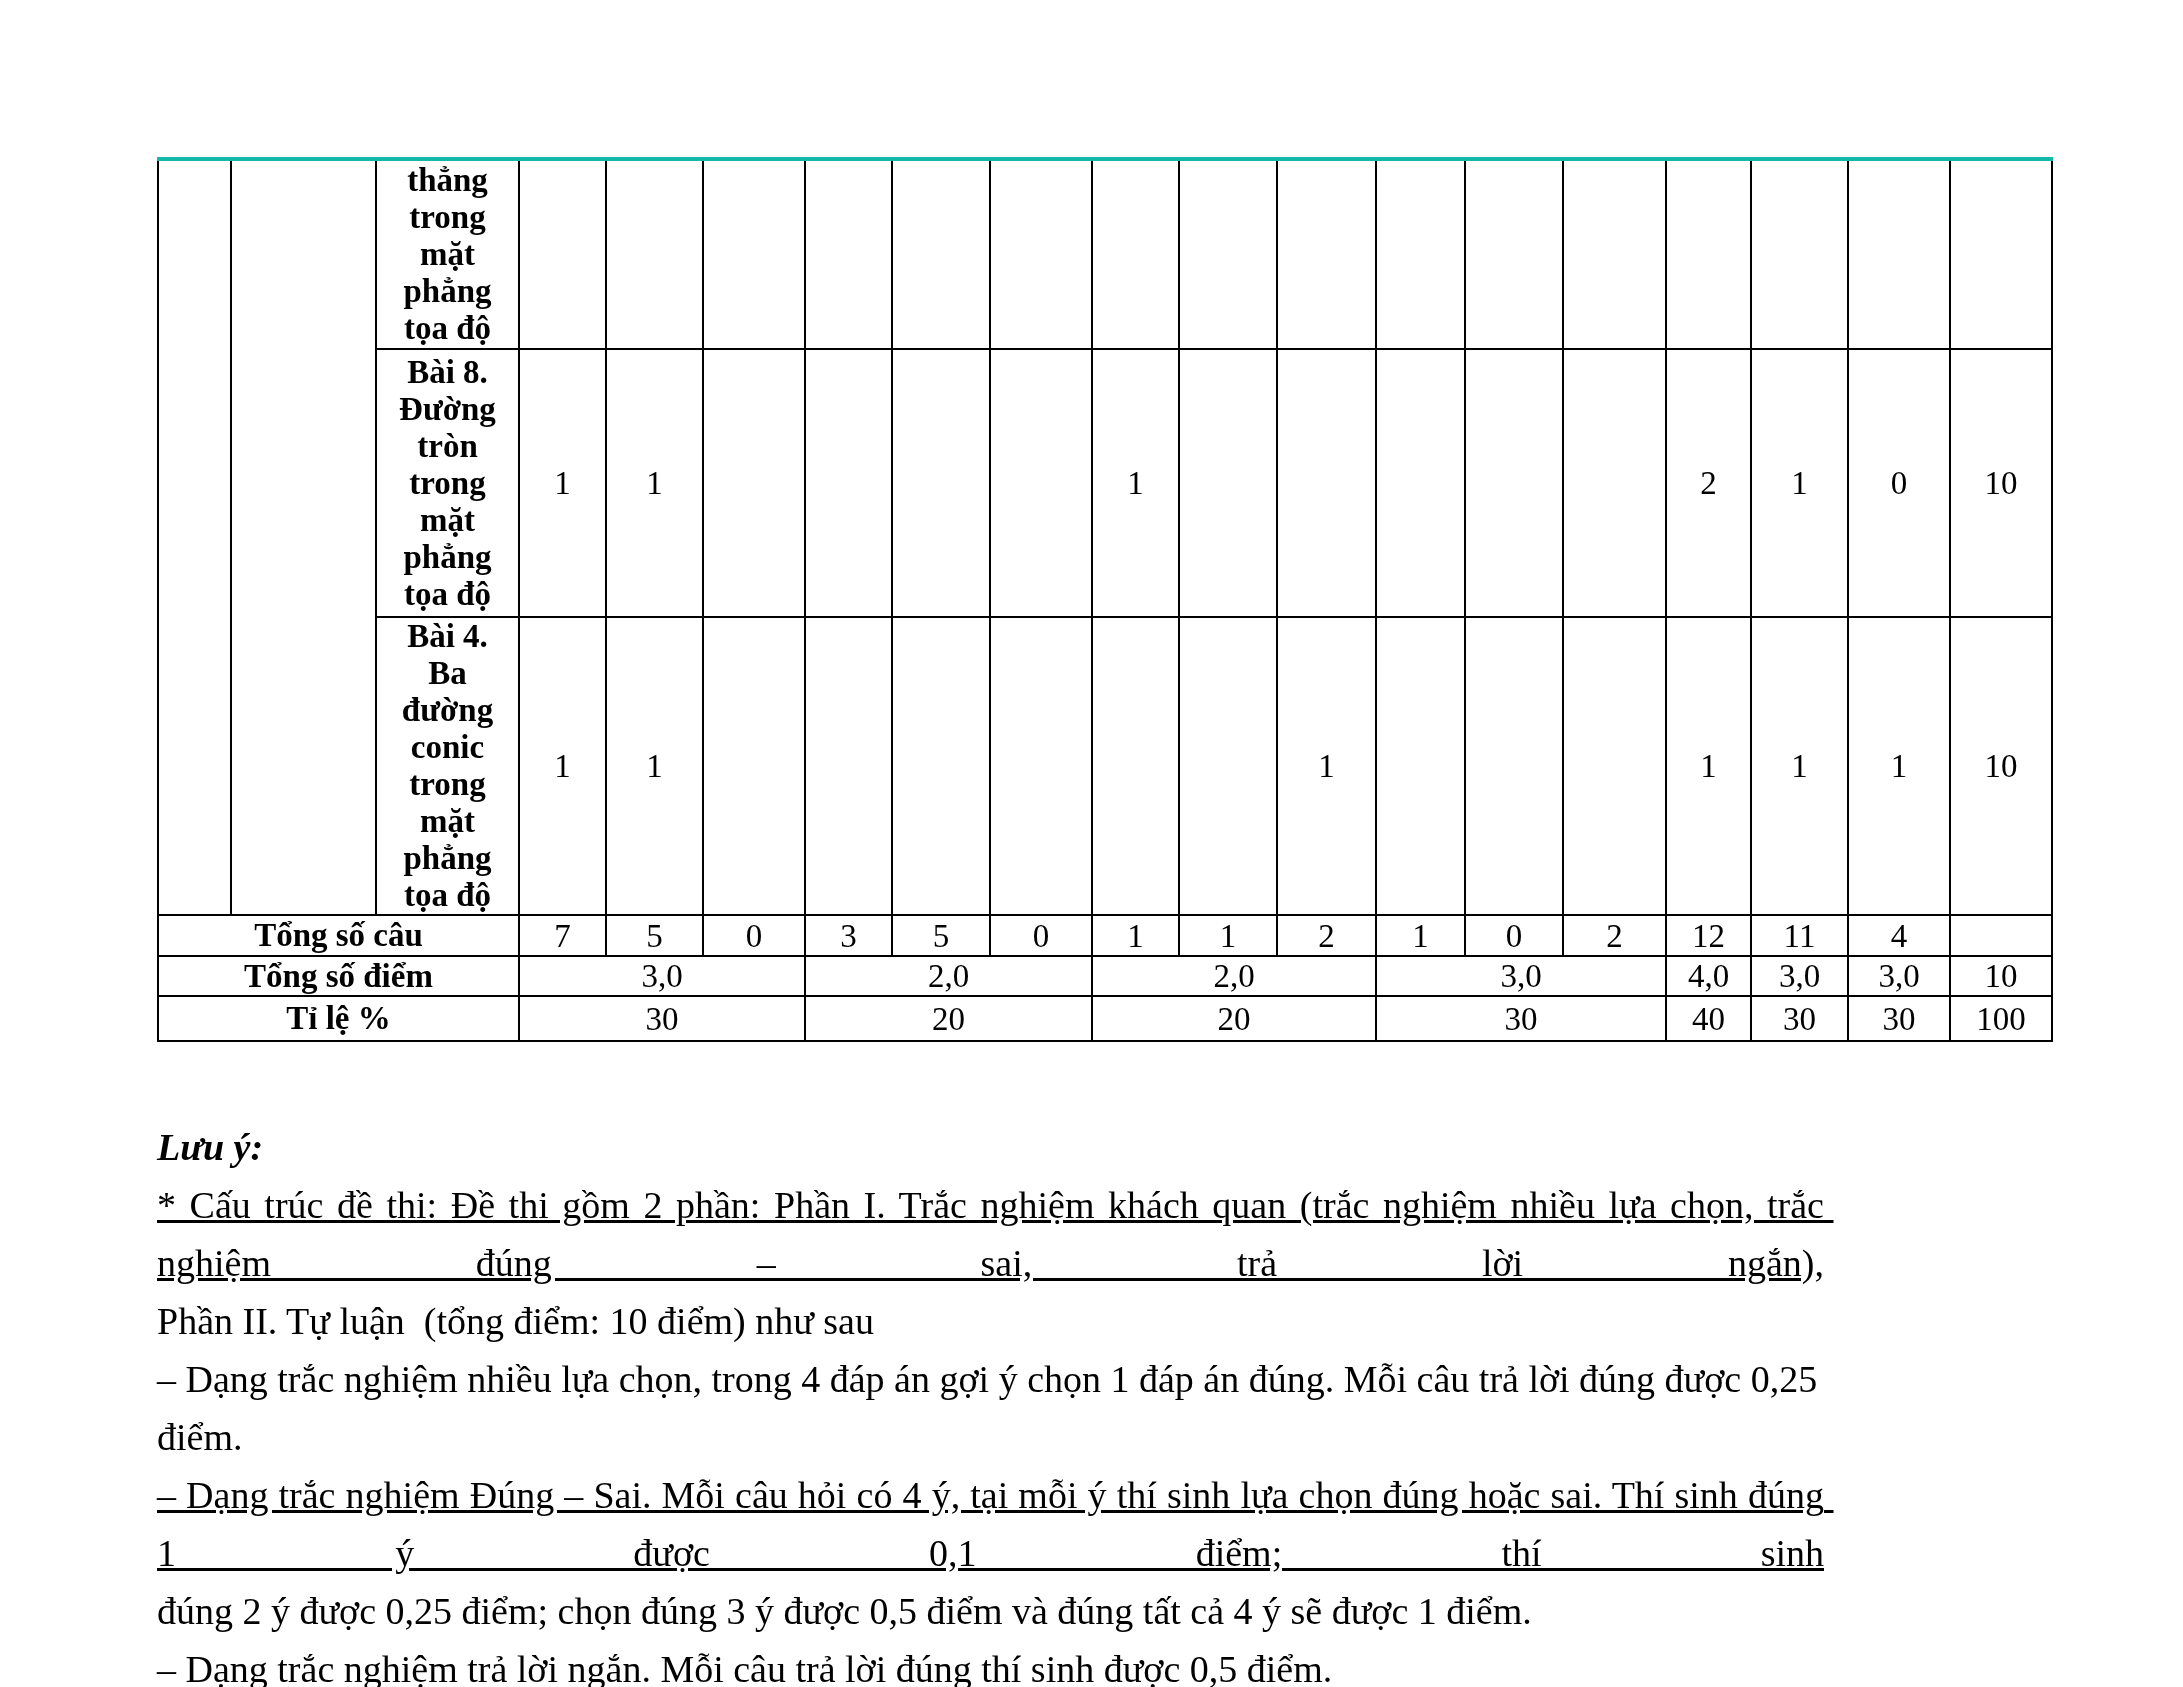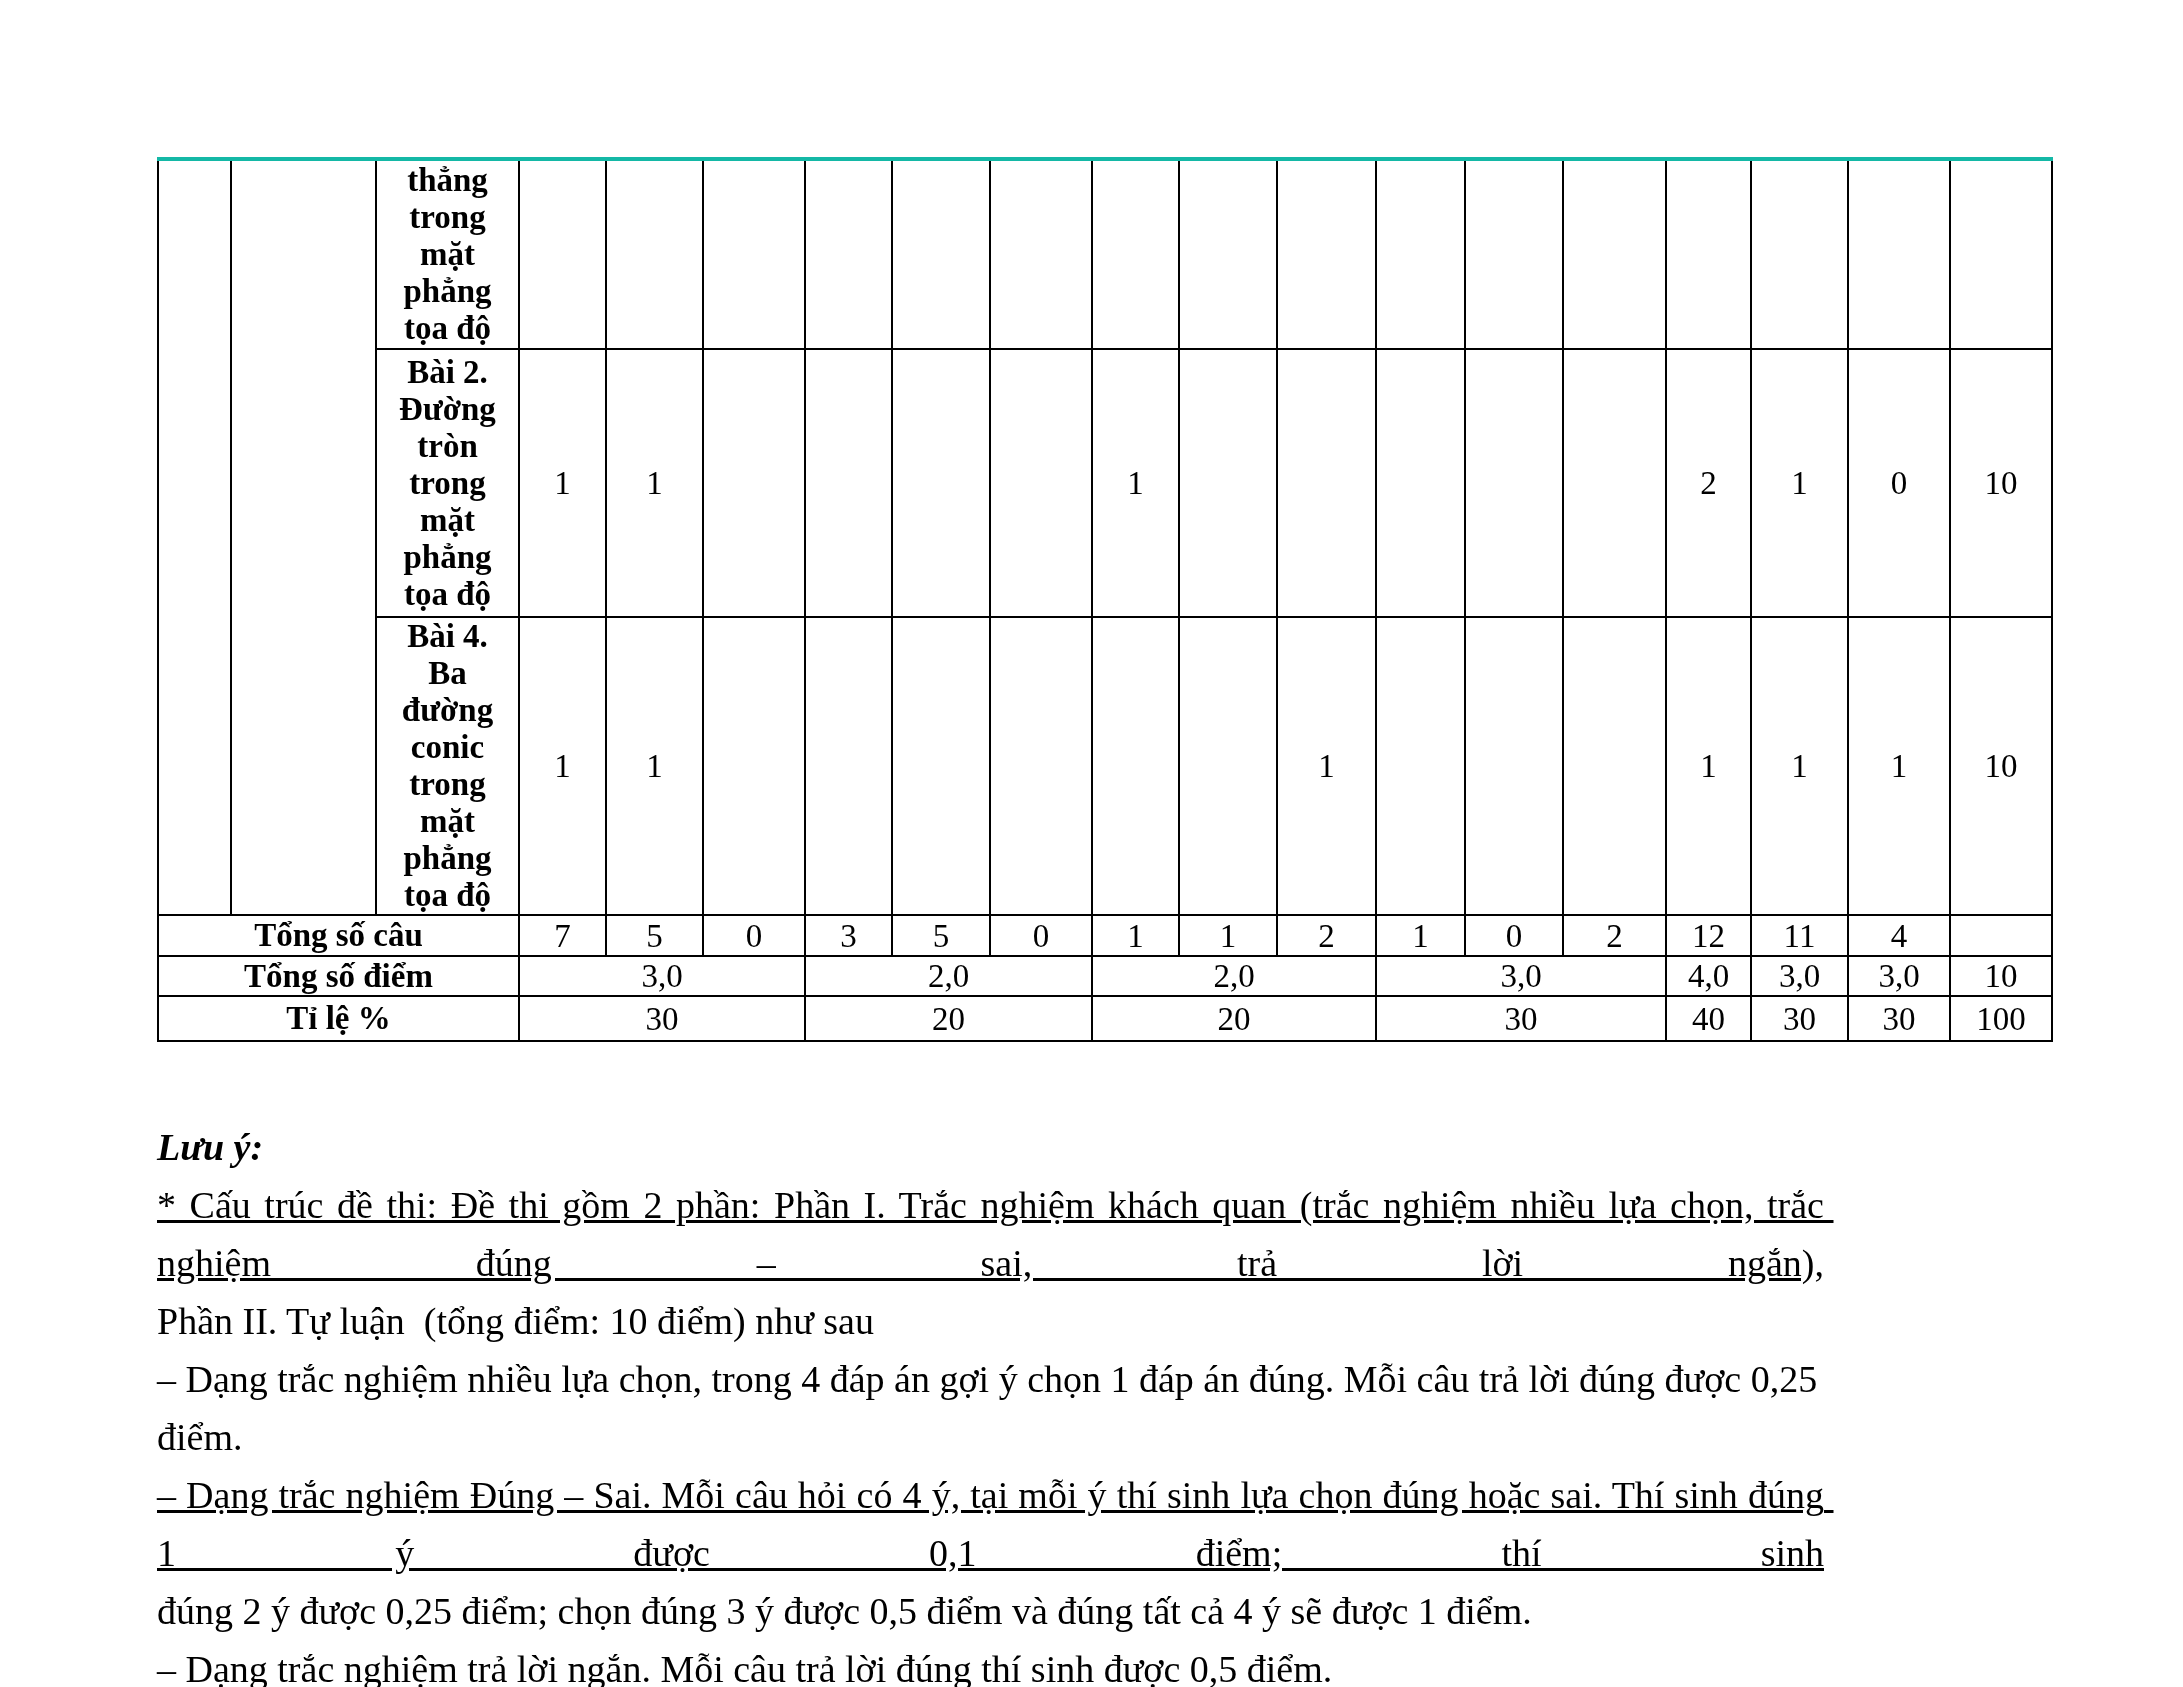--- a/index.html
+++ b/index.html
@@ -103,21 +103,21 @@
       <td></td>
       <td></td>
       <td></td>
       <td></td>
       <td></td>
       <td></td>
       <td></td>
     </tr>
 
     <tr style="height:268px">
-      <td class="lesson">Bài 2.
+      <td class="lesson">Bài 8.
 Đường
 tròn
 trong
 mặt
 phẳng
 tọa độ</td>
       <td class="num">1</td>
       <td class="num">1</td>
       <td></td>
       <td></td>

